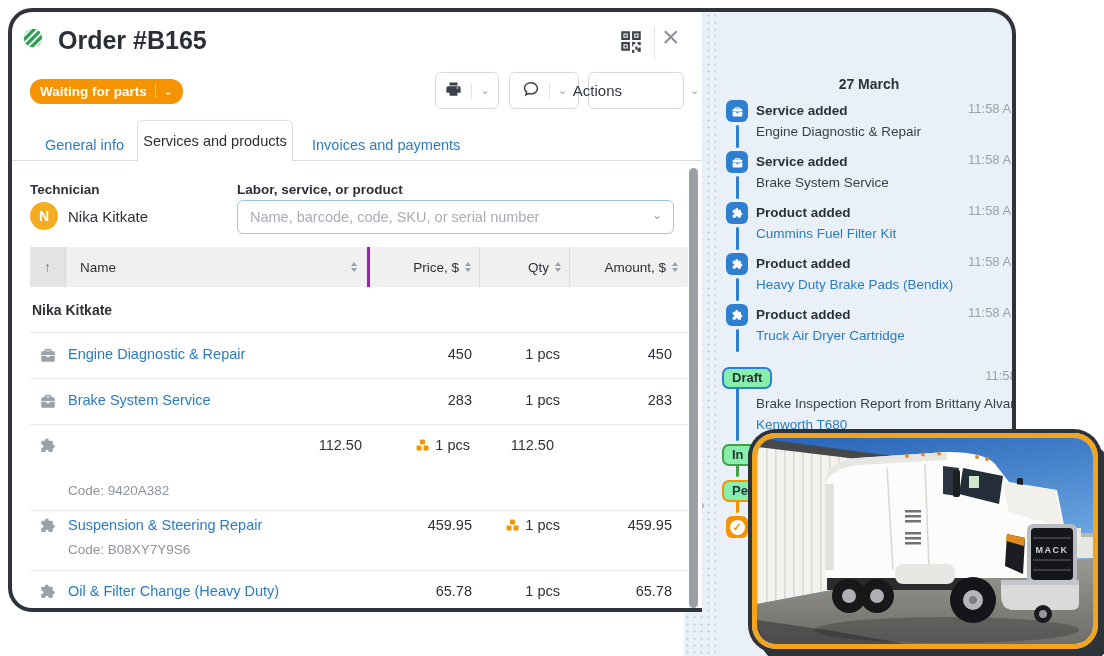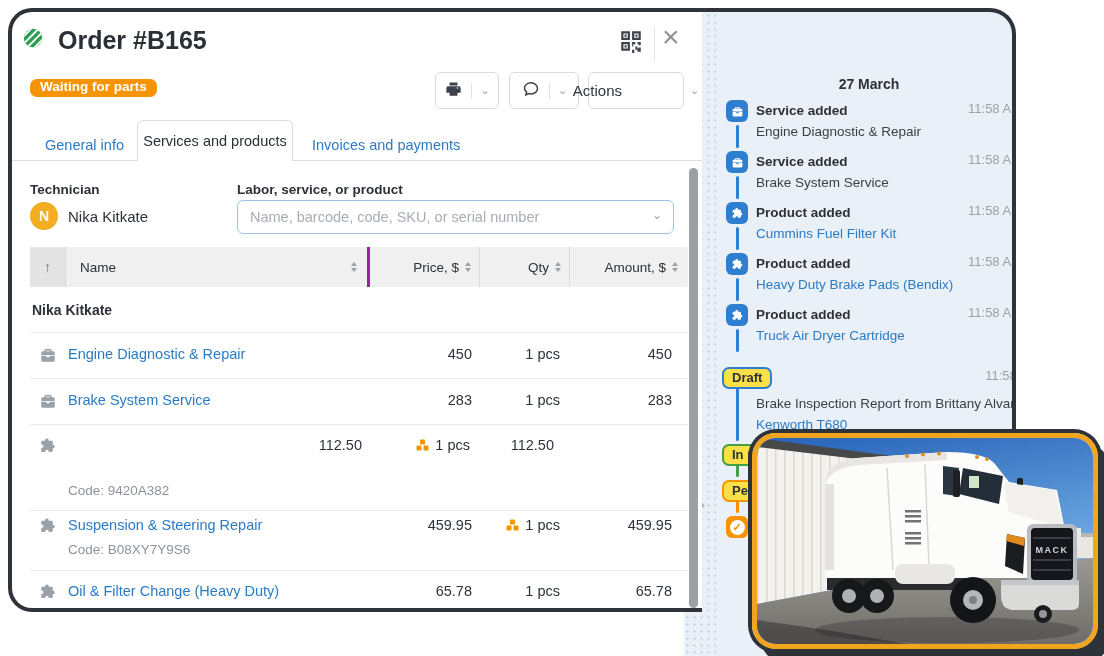--- a/index.html
+++ b/index.html
@@ -31,44 +31,44 @@
   .mk-check { background:#f59300; }
   .chk { width:15px; height:15px; border-radius:50%; background:#fff; color:#f59300;
          font-size:11px; font-weight:700; display:flex; align-items:center; justify-content:center; }
   .ev-line { width:3px; flex:1; border-radius:2px; margin:3px 0; }
   .ev-body { flex:1; position:relative; padding-left:8px; padding-bottom:9px; }
   .ev-title { font-weight:700; font-size:13.5px; line-height:21px; white-space:nowrap; }
   .ev-time { position:absolute; top:1px; right:-10px; font-size:13px; color:#9aa2ab; white-space:nowrap; }
   .ev-text { font-size:13.5px; color:#3a4048; line-height:21px; white-space:nowrap; }
   .ev-text.link, .ev-text2 { color:#2b7bc4; cursor:pointer; }
   .ev-text2 { font-size:13.5px; line-height:21px; white-space:nowrap; }
-  .ev-badge { position:absolute; left:-26px; top:0; background:#fde047; border:2px solid #2e7fd0;
+  .ev-badge { position:absolute; left:-26px; top:0; background:#86efac; border:2px solid #2e7fd0;
          border-radius:7px; padding:0 8px; font-weight:700; font-size:13px; line-height:18px;
          white-space:nowrap; z-index:2; }
   .k-badge .ev-text { margin-top:26px; }
   .k-badge.draftlike { margin-top:12px; }
   .k-badge.empty .ev-body { height:36px; padding-bottom:0; }
   .k-check .ev-body { height:12px; padding-bottom:0; }
   .collapse-ch { position:absolute; left:698px; top:494px; z-index:2; color:#a9b1bb;
          font-size:22px; line-height:22px; cursor:pointer; }
 
   
   .card { position:absolute; left:8px; top:8px; width:694px; height:604px; background:#fff;
           border:4px solid #2f343b; border-right:none; border-radius:24px 0 0 24px;
           overflow:hidden; z-index:2; }
   .card > * { position:absolute; }
   .o-icon { left:10px; top:15px; width:22px; height:22px; }
   .o-title { left:46px; top:12px; font-size:25px; font-weight:600; color:#2b3036; line-height:32px; }
   .qr-btn { left:606px; top:16px; width:26px; height:26px; cursor:pointer; border:none; background:none; }
   .hdr-sep { left:642px; top:14px; width:1px; height:34px; background:#e3e5e8; }
   .close-btn { left:650px; top:10px; font-size:30px; color:#8d939b; line-height:30px;
           border:none; background:none; cursor:pointer; }
-  .status-badge { left:18px; top:67px; height:18px; background:#f59300; color:#fff;
-          border-radius:7px; display:inline-flex; align-items:center; gap:8px; padding:0 10px;
-          font-size:13.5px; font-weight:700; cursor:pointer; border:none;flex-direction:column; }
+  .status-badge { left:18px; top:67px; height:25px; background:#f59300; color:#fff;
+          border-radius:12px; display:inline-flex; align-items:center; gap:8px; padding:0 10px;
+          font-size:13.5px; font-weight:700; cursor:pointer; border:none; }
   .b-sep { width:1px; height:13px; background:rgba(255,255,255,.5); }
   .b-ch { font-size:11px; font-weight:400; }
   .btn { top:60px; height:37px; background:#fff; border:1px solid #d6dae0; border-radius:6px;
          display:inline-flex; align-items:center; justify-content:center; gap:8px; cursor:pointer;
          font:15px "Liberation Sans",sans-serif; color:#303640; }
   .btn .i-sep { width:1px; height:16px; background:#e1e4e8; }
   .btn .ch { color:#98a0a8; font-size:11px; }
   .btn-print { left:423px; width:64px; }
   .btn-comment { left:497px; width:70px; }
   .btn-actions { left:576px; width:96px;gap:34px; }

